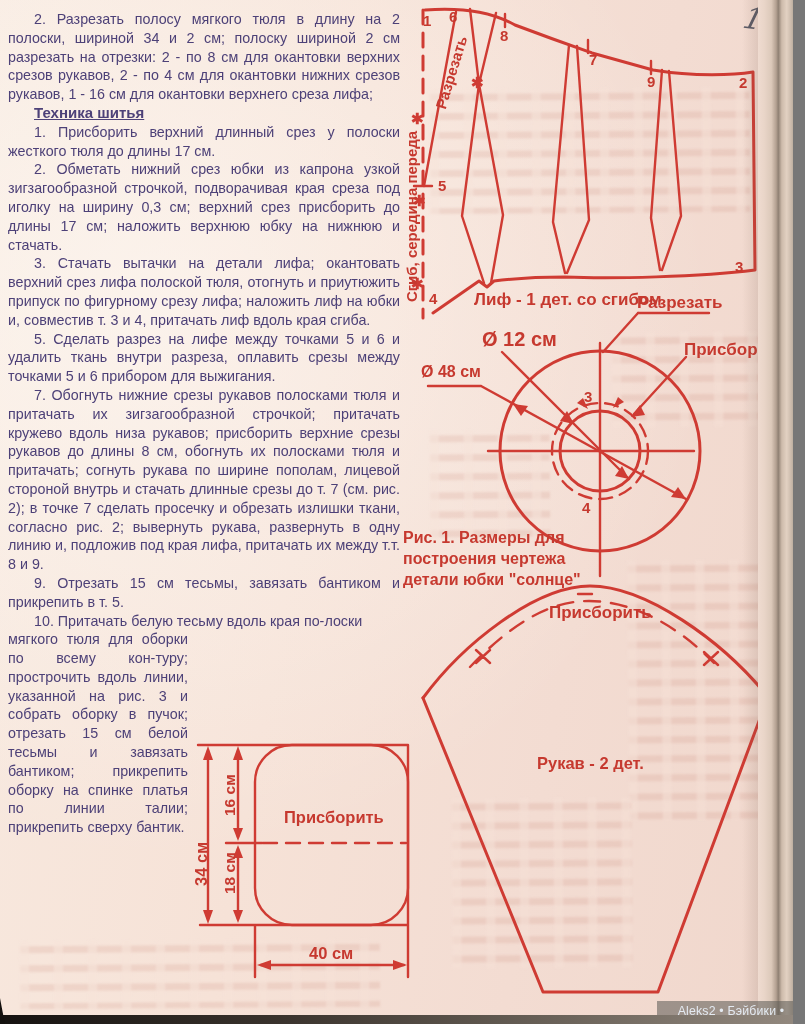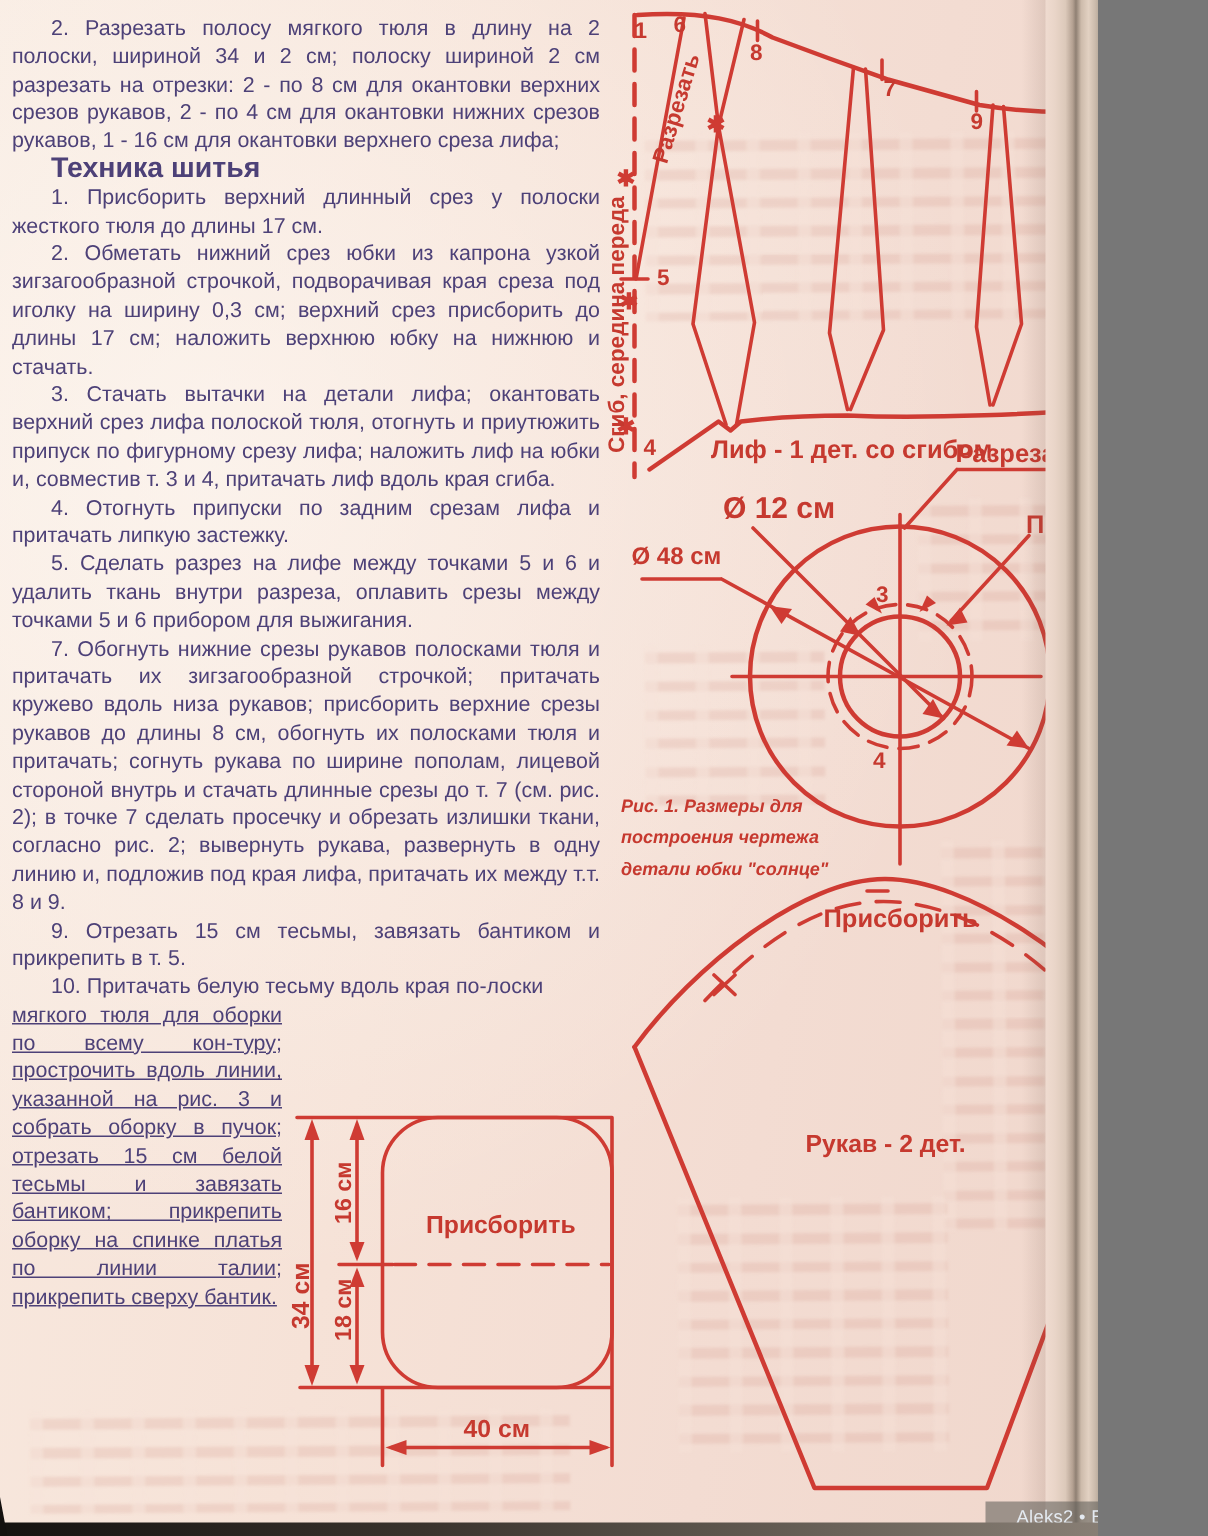--- a/index.html
+++ b/index.html
@@ -1,40 +1,40 @@
 <!DOCTYPE html>
 <html><head>
 <meta charset="utf-8">
 <style>
   html,body{margin:0;padding:0;background:#777;}
-  .page{position:relative;width:732px;height:1024px;overflow:hidden;
+  .page{position:relative;width:793px;height:1024px;overflow:hidden;
     font-family:"Liberation Sans",sans-serif;
     background:
       radial-gradient(120% 90% at 18% 30%, rgba(255,253,249,.55), rgba(255,253,249,0) 60%),
       linear-gradient(100deg,#f8eae0 0%,#f6e2d7 40%,#f3dcd2 70%,#f0d7cc 100%);}
   
   .textcol{position:absolute;left:8px;top:10px;width:392px;color:#4d4178;
     font-size:14.3px;line-height:18.8px;text-align:justify;}
   .textcol p{margin:0;text-indent:26px;}
-  .sec-title{font-weight:bold;text-indent:26px;font-size:19px;margin:1px 0;}
+  .sec-title{font-weight:bold;text-indent:26px;font-size:15px;margin:1px 0;text-decoration:underline;}
   .narrow{width:180px;}
   
   svg.diag{position:absolute;left:0;top:0;pointer-events:none;}
   .stroke{stroke:#cf3b33;stroke-width:3;fill:none;stroke-linecap:round;stroke-linejoin:round;}
   .thin{stroke-width:2.4;}
   .dash{stroke-dasharray:14 9;}
   .dash2{stroke-dasharray:13 8;}
   .ah{fill:#cf3b33;stroke:none;}
   .dlabel{position:absolute;color:#c6392f;font-weight:700;white-space:nowrap;}
   .rot{transform-origin:0 0;transform:rotate(-90deg);}
   .star{position:absolute;color:#cf3b33;font-size:15px;font-weight:700;}
   .pagenum{position:absolute;left:744px;top:2px;font-family:"DejaVu Serif",serif;
     font-style:italic;font-size:30px;color:#5a5a66;transform:rotate(7deg) skewX(-8deg);}
-  .caption3{position:absolute;left:414px;top:527px;color:#c6392f;font-weight:700;
-    font-size:12px;line-height:21px;white-space:nowrap;font-style:italic;}
+  .caption3{position:absolute;left:403px;top:527px;color:#c6392f;font-weight:700;
+    font-size:16px;line-height:21px;white-space:nowrap;}
   
   .ghost{position:absolute;opacity:.5;filter:blur(1.1px);pointer-events:none;
     background:
       repeating-linear-gradient(90deg, rgba(246,226,216,.65) 0 9px, rgba(246,226,216,0) 9px 34px),
       repeating-linear-gradient(180deg, rgba(255,255,255,0) 0 5px, rgba(206,142,128,.38) 5px 12px, rgba(255,255,255,0) 12px 19px);
     transform:rotate(-.4deg);}
   
   .edge{position:absolute;top:0;right:0;width:35px;height:1024px;
     background:linear-gradient(90deg,#efdbd0 0%,#e9d5c8 18%,#dcc9ba 38%,#b3a091 52%,#8f8073 58%,#cdbbab 68%,#e2d1c2 82%,#cabaab 95%,#bcae9f 100%);}
   .edge-shadow{position:absolute;top:0;right:33px;width:18px;height:1024px;
@@ -58,26 +58,25 @@
   <div class="ghost" style="left:628px;top:560px;width:145px;height:260px;"></div>
   <div class="ghost" style="left:452px;top:798px;width:180px;height:170px;"></div>
   <div class="ghost" style="left:20px;top:940px;width:360px;height:68px;"></div>
 
   <div class="textcol">
     <p>2. Разрезать полосу мягкого тюля в длину на 2 полоски, шириной 34 и 2 см; полоску шириной 2 см разрезать на отрезки: 2 - по 8 см для окантовки верхних срезов рукавов, 2 - по 4 см для окантовки нижних срезов рукавов, 1 - 16 см для окантовки верхнего среза лифа;</p>
     <p class="sec-title">Техника шитья</p>
     <p>1. Присборить верхний длинный срез у полоски жесткого тюля до длины 17 см.</p>
     <p>2. Обметать нижний срез юбки из капрона узкой зигзагообразной строчкой, подворачивая края среза под иголку на ширину 0,3 см; верхний срез присборить до длины 17 см; наложить верхнюю юбку на нижнюю и стачать.</p>
     <p>3. Стачать вытачки на детали лифа; окантовать верхний срез лифа полоской тюля, отогнуть и приутюжить припуск по фигурному срезу лифа; наложить лиф на юбки и, совместив т. 3 и 4, притачать лиф вдоль края сгиба.</p>
-    <p>4. Отогнуть припуски по задним срезам лифа и притачать липкую застежку.</p>
     <p>5. Сделать разрез на лифе между точками 5 и 6 и удалить ткань внутри разреза, оплавить срезы между точками 5 и 6 прибором для выжигания.</p>
     <p>7. Обогнуть нижние срезы рукавов полосками тюля и притачать их зигзагообразной строчкой; притачать кружево вдоль низа рукавов; присборить верхние срезы рукавов до длины 8 см, обогнуть их полосками тюля и притачать; согнуть рукава по ширине пополам, лицевой стороной внутрь и стачать длинные срезы до т. 7 (см. рис. 2); в точке 7 сделать просечку и обрезать излишки ткани, согласно рис. 2; вывернуть рукава, развернуть в одну линию и, подложив под края лифа, притачать их между т.т. 8 и 9.</p>
     <p>9. Отрезать 15 см тесьмы, завязать бантиком и прикрепить в т. 5.</p>
     <p>10. Притачать белую тесьму вдоль края по-лоски</p>
-    <p class="narrow" style="text-indent:0;text-decoration:underline;">мягкого тюля для оборки по всему кон-туру; прострочить вдоль линии, указанной на рис. 3 и собрать оборку в пучок; отрезать 15 см белой тесьмы и завязать бантиком; прикрепить оборку на спинке платья по линии талии; прикрепить сверху бантик.</p>
+    <p class="narrow" style="text-indent:0;">мягкого тюля для оборки по всему кон-туру; прострочить вдоль линии, указанной на рис. 3 и собрать оборку в пучок; отрезать 15 см белой тесьмы и завязать бантиком; прикрепить оборку на спинке платья по линии талии; прикрепить сверху бантик.</p>
   </div>
 
   <svg class="diag" width="805" height="1024" viewBox="0 0 805 1024">
 
     <g>
       <path class="stroke dash" d="M423,10 V318"></path>
       <path class="stroke" d="M425,10 C470,7 495,14 515,25 C555,40 575,47 592,53 C620,61 638,66 653,70 C695,77 735,75 753,72 L755,270 C700,277 610,279 565,277 C535,277 510,279 494,281 L487,287 L479,281 L433,313"></path>
       <path class="stroke thin" d="M456,12 L424,186"></path>
       <path class="stroke thin" d="M470,9 L479,84 M496,13 L479,84 M479,84 L462,216 L484,283 M479,84 L503,215 L491,283"></path>
       <path class="stroke thin" d="M569,45 L553,222 L565,273 M577,46 L589,220 L567,273"></path>

